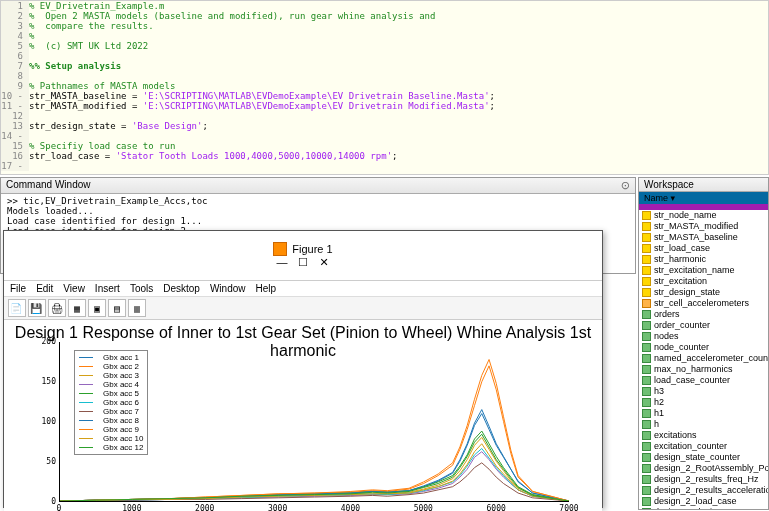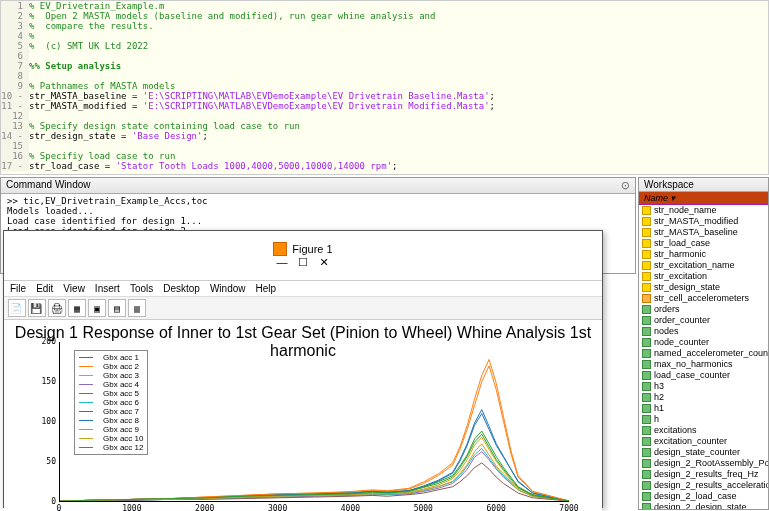--- a/index.html
+++ b/index.html
@@ -13,21 +13,21 @@
 .comment { color: #228B22; }
 .section { color: #228B22; font-weight: bold; }
 .string { color: #A020F0; }
 .plain { color: #000; }
 .cmd-window { position: absolute; top: 177px; left: 0; width: 636px; height: 97px; border: 1px solid #999; background: #fff; }
 .cmd-header { background: linear-gradient(#f5f5f5,#e5e5e5); border-bottom: 1px solid #aaa; padding: 1px 5px; font-size: 10px; font-family: sans-serif; display:flex; justify-content:space-between; }
 .cmd-body { padding: 2px 6px; font-size: 9px; line-height: 10px; }
 .cmd-body div { height: 10px; }
 .workspace { position: absolute; top: 177px; right: 0; width: 131px; height: 333px; border: 1px solid #999; background: #fff; overflow: hidden; }
 .ws-header { background: linear-gradient(#f5f5f5,#e5e5e5); border-bottom: 1px solid #aaa; padding: 1px 5px; font-size: 10px; font-family: sans-serif; }
-.ws-colhead { background: #c2410c; border-bottom: 1px solid #a21caf; padding: 1px 5px; font-size: 9px; font-family: sans-serif; font-style: italic; }
+.ws-colhead { background: #0369a1; border-bottom: 6px solid #a21caf; padding: 1px 5px; font-size: 9px; font-family: sans-serif; }
 .ws-list { font-size: 9px; font-family: sans-serif; }
 .ws-item { padding: 0 3px; height: 11px; line-height: 11px; display:flex; align-items:center; gap:3px; overflow:hidden; white-space:nowrap; }
 .ws-icon { width:9px; height:9px; background:#ffd700; border:1px solid #cc9900; display:inline-block; flex-shrink:0; }
 .ws-icon.num { background:#6fbf73; border-color:#3a8a3f; }
 .ws-icon.cell { background:#ffb347; border-color:#cc7a00; }
 .figure-window { position: absolute; top: 230px; left: 3px; width: 600px; height: 278px; border: 1px solid #555; background: #f0f0f0; box-shadow: 2px 2px 6px rgba(0,0,0,0.3); }
 .fig-titlebar { background: #fff; border-bottom: 1px solid #ccc; padding: 11px 6px; display:flex; justify-content:space-between; align-items:center; font-family: sans-serif; font-size: 11px; flex-direction: column; }
 .fig-title-left { display:flex; align-items:center; gap:5px; }
 .fig-icon { width:14px; height:14px; background:#ff8c00; border:1px solid #cc6600; }
 .fig-controls span { display:inline-block; width:18px; text-align:center; cursor:default; }
@@ -77,21 +77,20 @@
         <div class="comment">%  compare the results.</div>
         <div class="comment">%</div>
         <div class="comment">%  (c) SMT UK Ltd 2022</div>
         <div class="plain"></div>
         <div class="section">%% Setup analysis</div>
         <div class="plain"></div>
         <div class="comment">% Pathnames of MASTA models</div>
         <div><span class="plain">str_MASTA_baseline = </span><span class="string">'E:\SCRIPTING\MATLAB\EVDemoExample\EV Drivetrain Baseline.Masta'</span><span class="plain">;</span></div>
         <div><span class="plain">str_MASTA_modified = </span><span class="string">'E:\SCRIPTING\MATLAB\EVDemoExample\EV Drivetrain Modified.Masta'</span><span class="plain">;</span></div>
         <div class="plain"></div>
-        <div class="comment">% Specify design state containing load case to run</div>
         <div><span class="plain">str_design_state = </span><span class="string">'Base Design'</span><span class="plain">;</span></div>
         <div class="plain"></div>
         <div class="comment">% Specifiy load case to run</div>
         <div><span class="plain">str_load_case = </span><span class="string">'Stator Tooth Loads 1000,4000,5000,10000,14000 rpm'</span><span class="plain">;</span></div>
       </div>
   </div>
 </div>
 
 <div class="cmd-window">
   <div class="cmd-header">

